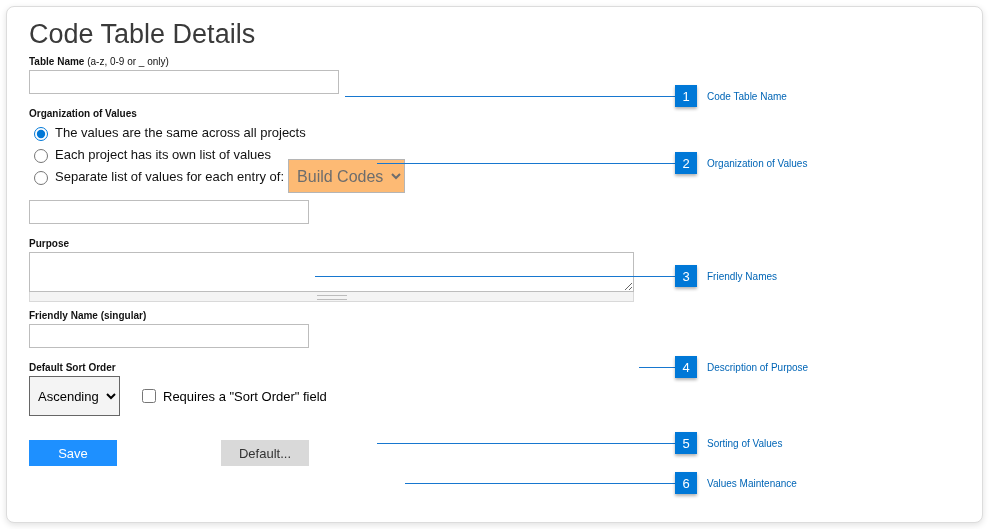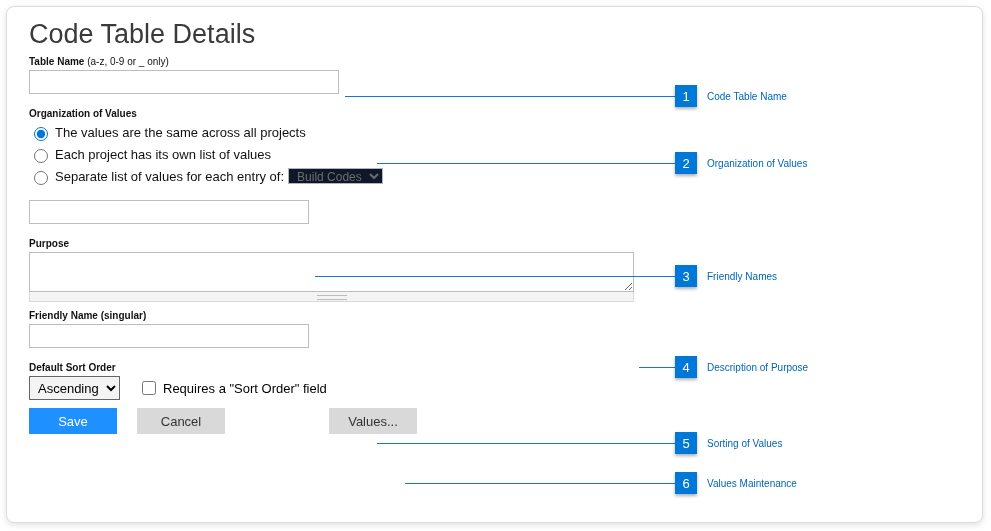--- a/index.html
+++ b/index.html
@@ -80,29 +80,29 @@
     color: #111;
     margin: 2px 0;
     height: 20px;
   }
   .radio-row input[type=radio] {
     accent-color: #0078d7;
     width: 14px;
     height: 14px;
   }
   select.small {
-    height: 16px;
-    font-size: 12px;
+    height: 34px;
+    font-size: 16px;
     border: 1px solid #b5b5b5;
-    background: #0f172a;
+    background: #fdba74;
     color: #6d6d6d;
     padding: 0 4px;
   }
   select.sort {
-    height: 24px;
+    height: 40px;
     font-size: 13px;
     border: 1px solid #666;
     background: #f4f4f4;
     padding: 3px 4px;
   }
   .row-flex {
     display: flex;
     align-items: center;
     gap: 18px;
   }
@@ -112,21 +112,21 @@
     gap: 4px;
     font-size: 13px;
   }
   .checkbox-row input[type=checkbox] {
     width: 14px;
     height: 14px;
   }
   .btn-row {
     display: flex;
     gap: 20px;
-    margin-top: 8px;
+    margin-top: 24px;
     align-items: flex-end;
   }
   .btn {
     min-width: 88px;
     height: 26px;
     border: none;
     font-size: 13px;
     cursor: pointer;
     padding: 0 16px;
   }
@@ -224,22 +224,21 @@
       </select>
       <label class="checkbox-row">
         <input type="checkbox" style="">
         <span>Requires a "Sort Order" field</span>
       </label>
     </div>
   </div>
 
   <div class="btn-row">
     <button class="btn btn-primary">Save</button>
-    <button class="btn btn-secondary">Cancel</button>
-    <button class="btn btn-values">Values...</button>
+    <button class="btn btn-values">Default...</button>
   </div>
 
   <div class="callout" style="left:338px; top:78px;">
     <div class="callout-line" style="width:330px;"></div>
     <div class="callout-num">1</div>
     <div class="callout-text">Code Table Name</div>
   </div>
 
   <div class="callout" style="left:370px; top:145px;">
     <div class="callout-line" style="width:298px;"></div>

